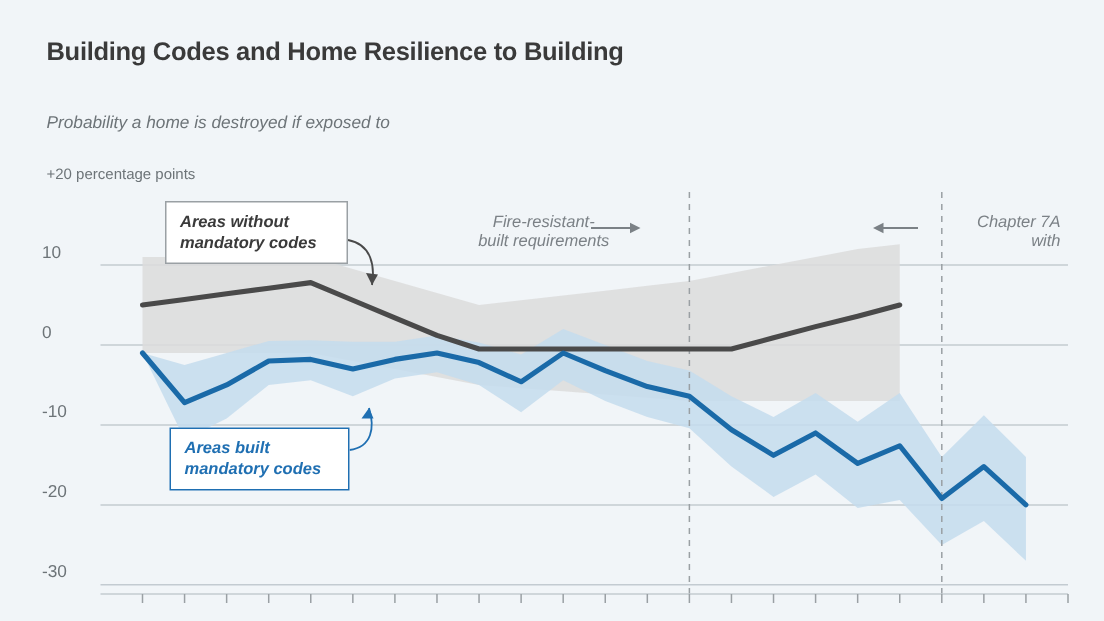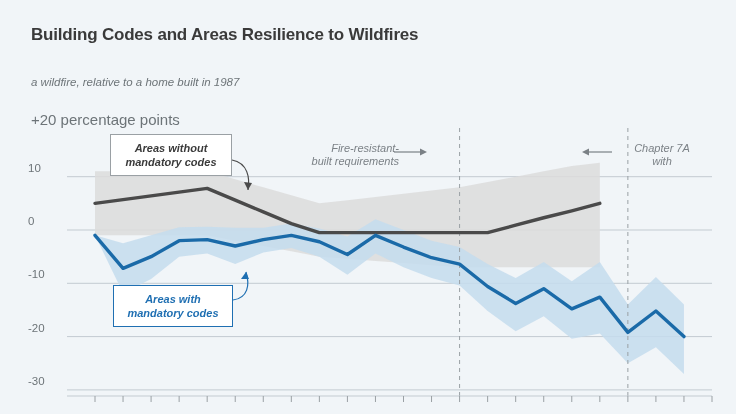--- a/index.html
+++ b/index.html
@@ -15,56 +15,56 @@
     font-size:17px;font-weight:bold;color:#3a3a3a;
     letter-spacing:-0.2px;
   }
   #subtitle{
     position:absolute;left:31px;top:75px;
     font-size:11.5px;font-style:italic;color:#6d7478;
     line-height:14px;
   }
   #units{
     position:absolute;left:31px;top:111px;
-    font-size:15px;color:#6d7478;
+    font-size:10px;color:#6d7478;
   }
   #plot{
     position:absolute;left:0;top:0;width:736px;height:414px;
   }
   .annot-box{
     position:absolute;
     background:#ffffff;
     font-size:11px;font-style:italic;font-weight:bold;
-    text-align:center;line-height:14px;
+    line-height:14px;
     padding:6px 9px;
     box-sizing:border-box;
   }
   #annot-without{
     left:110px;top:134px;width:122px;
     border:1px solid #9aa0a4;color:#3a3a3a;
   }
   #annot-with{
     left:113px;top:285px;width:120px;
     border:1px solid #1f6fb2;color:#1f6fb2;
   }
   .vline-label{
     position:absolute;
     font-size:11px;font-style:italic;color:#7b8186;
     line-height:13px;
   }
-  #label-fire{left:294px;top:142px;width:105px;text-align:right;}
-  #label-chapter{left:617px;top:142px;width:90px;text-align:center;}
+  #label-fire{left:310px;top:142px;width:105px;text-align:center;}
+  #label-chapter{left:617px;top:142px;width:90px;text-align:right;}
 </style>
 </head>
 <body>
 
-<div id="page-title">Building Codes and Areas Resilience to Wildfires</div>
+<div id="page-title">Building Codes and Home Resilience to Building</div>
 
 <div id="subtitle">
-  <div>a wildfire, relative to a home built in 1987</div>
+  <div>Probability a home is destroyed if exposed to</div>
 </div>
 
 <div id="units">+20 percentage points</div>
 
 <svg id="plot" viewBox="0 0 736 414" xmlns="http://www.w3.org/2000/svg">
   <g id="gridlines">
       <line x1="67" x2="712" y1="176.7" y2="176.7" stroke="#c3cbd1" stroke-width="1"></line>
       <line x1="67" x2="712" y1="230" y2="230" stroke="#c3cbd1" stroke-width="1"></line>
       <line x1="67" x2="712" y1="283.3" y2="283.3" stroke="#c3cbd1" stroke-width="1"></line>
       <line x1="67" x2="712" y1="336.6" y2="336.6" stroke="#c3cbd1" stroke-width="1"></line>
@@ -126,21 +126,21 @@
       <path d="M582,152 l7,-3.5 l0,7 z" fill="#7b8186"></path>
     </g>
 </svg>
 
 <div class="annot-box" id="annot-without">
   <span>Areas without</span><br>
   <span>mandatory codes</span>
 </div>
 
 <div class="annot-box" id="annot-with">
-  <span>Areas with</span><br>
+  <span>Areas built</span><br>
   <span>mandatory codes</span>
 </div>
 
 <div class="vline-label" id="label-fire">
   <span>Fire-resistant-</span><br>
   <span>built requirements</span>
 </div>
 
 <div class="vline-label" id="label-chapter">
   <span>Chapter 7A</span><br>

